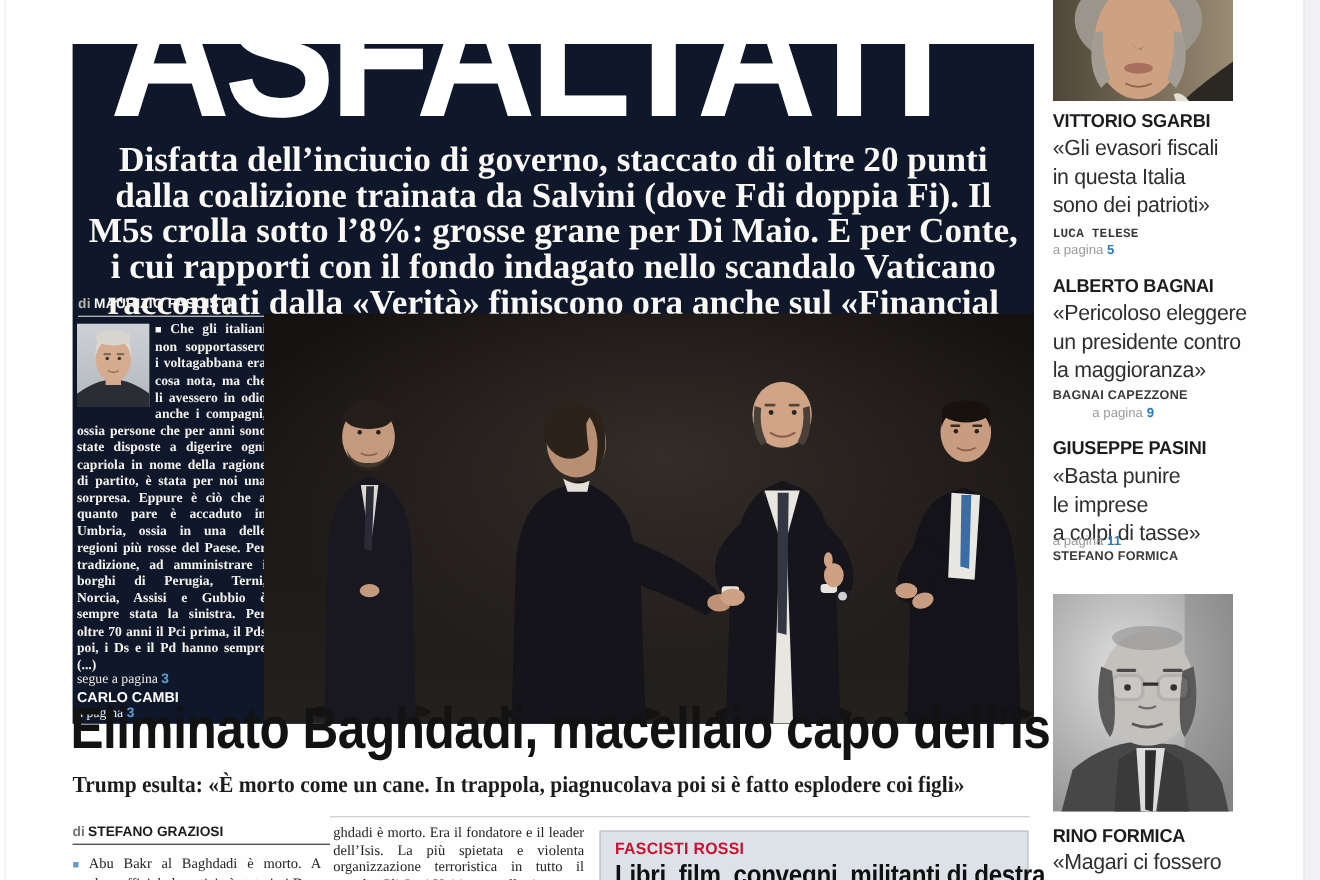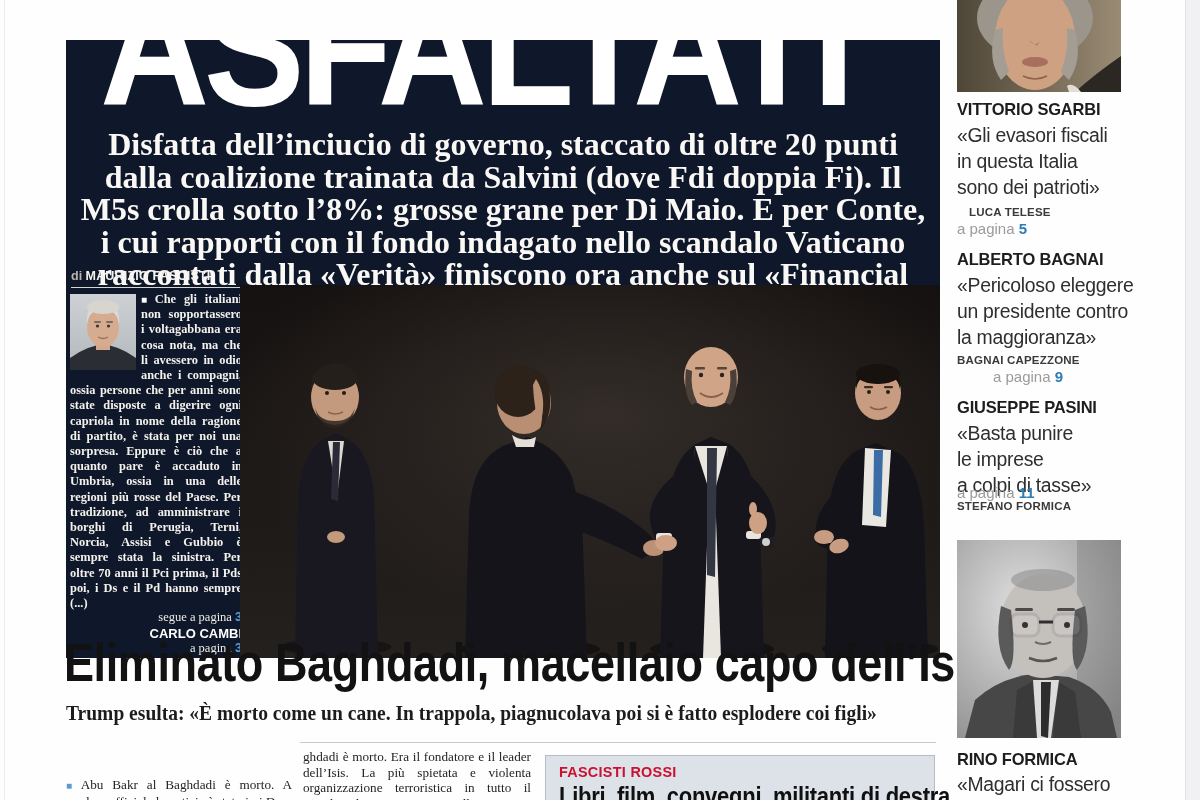--- a/index.html
+++ b/index.html
@@ -17,21 +17,21 @@
             letter-spacing:-6px;white-space:nowrap;transform:scaleX(.9);transform-origin:left top;}
   .lead-subhead{left:14px;top:88px;width:846px;font-family:"Liberation Serif",serif;font-weight:700;
                 font-size:32px;line-height:32.5px;color:#faf8f4;text-align:center;}
   .lead-byline{left:5px;top:229px;width:170px;font-size:12.5px;font-weight:700;letter-spacing:.2px;
                border-bottom:1px solid #d8d5cf;padding-bottom:4px;color:#f4f2ec;}
   .byline-prefix{color:#b9b5ae;font-weight:700;margin-right:3px;}
   .lead-body{left:4px;top:252px;width:172px;font-family:"Liberation Serif",serif;font-weight:700;
              font-size:12.4px;line-height:15.2px;text-align:justify;color:#f3f1eb;}
   .float-photo{float:left;width:66px;height:76px;margin:2px 5px 2px 0;display:block;}
   .bullet-white{color:#ffffff;font-size:10px;margin-right:3px;}
-  .lead-continuation{left:4px;top:570px;width:172px;text-align:right;font-family:"Liberation Serif",serif;
+  .lead-continuation{left:4px;top:570px;width:172px;font-family:"Liberation Serif",serif;
                      font-size:12.5px;color:#efece6;line-height:14px;}
   .lead-continuation .num{color:#5d9fd0;font-weight:700;font-family:"Liberation Sans",sans-serif;}
   .lead-continuation .cc{font-family:"Liberation Sans",sans-serif;font-weight:700;font-size:13px;color:#fff;
                          display:block;margin-top:3px;}
   .stage-photo{left:174px;top:245px;width:700px;height:373px;}
 
   
   .bag-headline{left:64px;top:635px;font-size:53px;font-weight:700;color:#121212;letter-spacing:-.5px;
                 white-space:nowrap;transform:scaleX(.85);transform-origin:left top;line-height:1.05;}
   .bag-subhead{left:66px;top:701px;font-family:"Liberation Serif",serif;font-weight:700;font-size:21px;
@@ -53,21 +53,21 @@
                transform:scaleX(.88);transform-origin:left top;margin-top:2px;}
 
   
   .sidebar{left:957px;top:0;width:185px;}
   .side-photo{display:block;width:164px;}
   .side-name{font-size:17px;font-weight:700;color:#1d1d1d;letter-spacing:-.2px;transform:scaleX(.97);
              transform-origin:left top;}
   .side-quote{font-size:20px;line-height:26px;color:#2e2e2e;white-space:pre-line;letter-spacing:-.3px;
               transform:scaleX(.97);transform-origin:left top;}
   .side-author{font-size:11.5px;font-weight:700;color:#3a3a3a;letter-spacing:.2px;}
-  .side-pageref{font-size:15px;color:#9b9b9b;margin-top:1px;}
+  .side-pageref{font-size:12px;color:#9b9b9b;margin-top:1px;}
   .side-pageref .num{color:#2e7cb5;font-weight:700;}
 </style>
 </head>
 <body>
 
 <div id="page">
 
   <div class="abs left-edge-line"></div>
 
   <div class="abs main-panel">
@@ -201,20 +201,23 @@
           <path d="M630,122 Q638,127 647,122" stroke="#8a5f4b" stroke-width="1.6" fill="none"></path>
         </g>
       </svg>
     </div>
   </div>
 
   <div class="abs bag-headline">Eliminato Baghdadi, macellaio capo dell’Isis</div>
   <div class="abs bag-subhead">Trump esulta: «È morto come un cane. In trappola, piagnucolava poi si è fatto esplodere coi figli»</div>
   <div class="abs section-rule"></div>
 
+  <div class="abs bag-byline">
+    <span class="byline-prefix">di</span><span>STEFANO GRAZIOSI</span>
+  </div>
 
   <div class="abs bag-col bag-col1">
     <span class="bullet-blue">■</span><span>Abu Bakr al Baghdadi è morto. A rendere ufficiale la notizia è stato ieri Do-</span>
   </div>
   <div class="abs bag-col bag-col2">ghdadi è morto. Era il fondatore e il leader dell’Isis. La più spietata e violenta organizzazione terroristica in tutto il mondo. Gli Stati Uniti erano alla ricerca</div>
 
   <div class="abs promo-box">
     <div class="promo-kicker">FASCISTI ROSSI</div>
     <div class="promo-title">Libri, film, convegni, militanti di destra</div>
   </div>
@@ -238,21 +241,21 @@
         <ellipse cx="78" cy="62" rx="13" ry="5" fill="#a96f5e"></ellipse>
         <path d="M66,76 Q78,82 90,76" stroke="#8d6248" stroke-width="1.5" fill="none"></path>
         <path d="M118,92 L164,92 L164,56 Q138,74 118,92 Z" fill="#2b2824"></path>
         <path d="M112,92 L124,92 Q116,82 110,86 Z" fill="#e3ded4"></path>
       </svg>
     </span>
     <div class="abs side-name" style="left:0;top:100px;">VITTORIO SGARBI</div>
     <div class="abs side-quote" style="left:0;top:122px;">«Gli evasori fiscali
 in questa Italia
 sono dei patrioti»</div>
-    <div class="abs side-author" style="left:12px;top:206px;">LUCA TELESE</div>
+    <div class="abs side-author" style="left:0;top:206px;font-family:Liberation Mono, monospace;">LUCA TELESE</div>
     <div class="abs side-pageref" style="left:0;top:219px;">
       <span>a pagina</span>
       <span class="num">5</span>
     </div>
 
     <div class="abs side-name" style="left:0;top:250px;">ALBERTO BAGNAI</div>
     <div class="abs side-quote" style="left:0;top:272px;">«Pericoloso eleggere
 un presidente contro
 la maggioranza»</div>
     <div class="abs side-author" style="left:0;top:354px;">BAGNAI CAPEZZONE</div>

